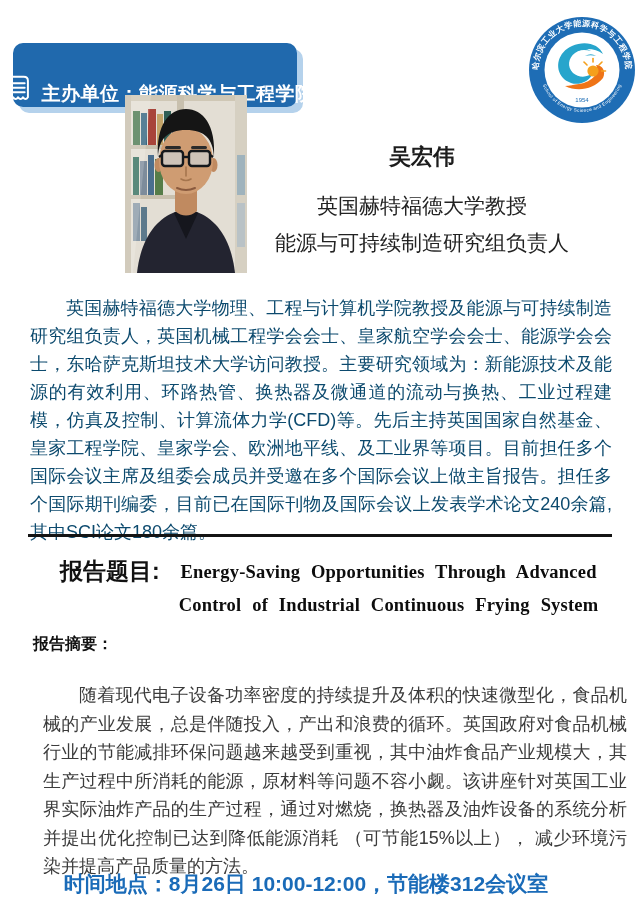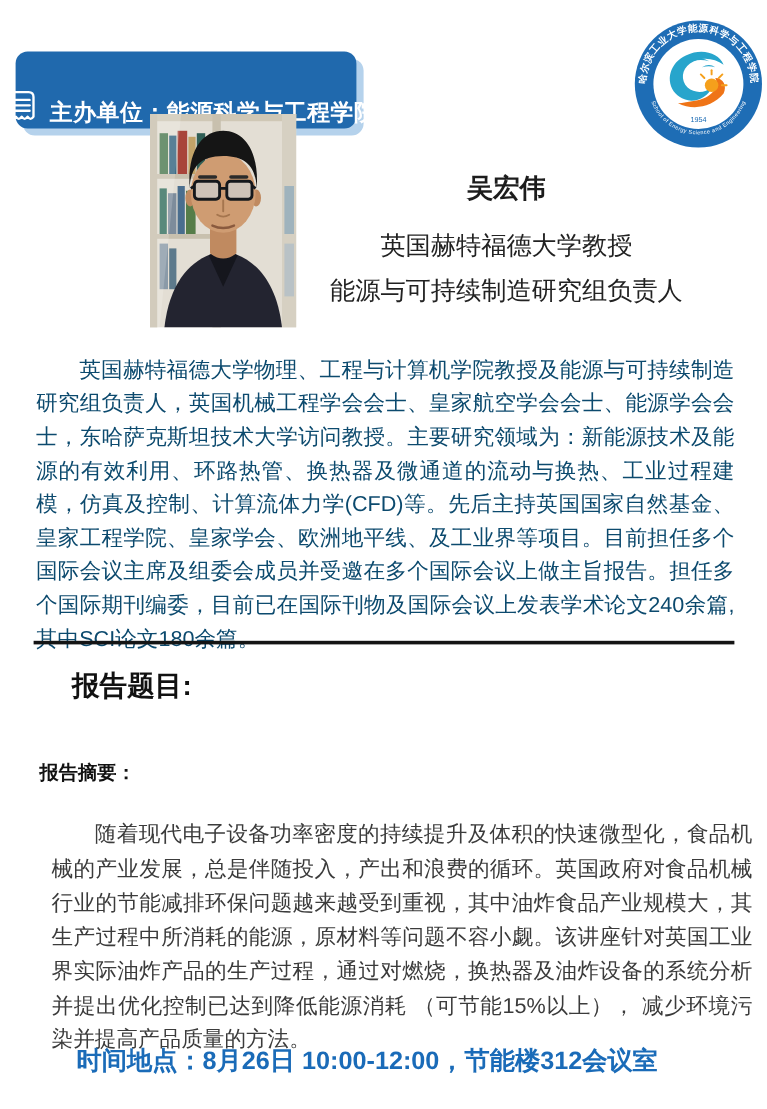--- a/index.html
+++ b/index.html
@@ -191,20 +191,24 @@
     <div class="speaker-title">英国赫特福德大学教授</div>
     <div class="speaker-title">能源与可持续制造研究组负责人</div>
   </div>
 
   <p class="bio">英国赫特福德大学物理、工程与计算机学院教授及能源与可持续制造研究组负责人，英国机械工程学会会士、皇家航空学会会士、能源学会会士，东哈萨克斯坦技术大学访问教授。主要研究领域为：新能源技术及能源的有效利用、环路热管、换热器及微通道的流动与换热、工业过程建模，仿真及控制、计算流体力学(CFD)等。先后主持英国国家自然基金、皇家工程学院、皇家学会、欧洲地平线、及工业界等项目。目前担任多个国际会议主席及组委会成员并受邀在多个国际会议上做主旨报告。担任多个国际期刊编委，目前已在国际刊物及国际会议上发表学术论文240余篇, 其中SCI论文180余篇。</p>
 
   <hr class="divider">
 
   <div class="talk-row">
     <span class="talk-title-label">报告题目:</span>
+    <div class="talk-title-en">
+      <div>Energy-Saving Opportunities Through Advanced</div>
+      <div>Control of Industrial Continuous Frying System</div>
+    </div>
   </div>
 
   <div class="abstract-label">报告摘要：</div>
   <p class="abstract">随着现代电子设备功率密度的持续提升及体积的快速微型化，食品机械的产业发展，总是伴随投入，产出和浪费的循环。英国政府对食品机械行业的节能减排环保问题越来越受到重视，其中油炸食品产业规模大，其生产过程中所消耗的能源，原材料等问题不容小觑。该讲座针对英国工业界实际油炸产品的生产过程，通过对燃烧，换热器及油炸设备的系统分析并提出优化控制已达到降低能源消耗 （可节能15%以上）， 减少环境污染并提高产品质量的方法。</p>
 
   <div class="footer-line">时间地点：8月26日   10:00-12:00，节能楼312会议室</div>
 
 </div>
 
 </body></html>

